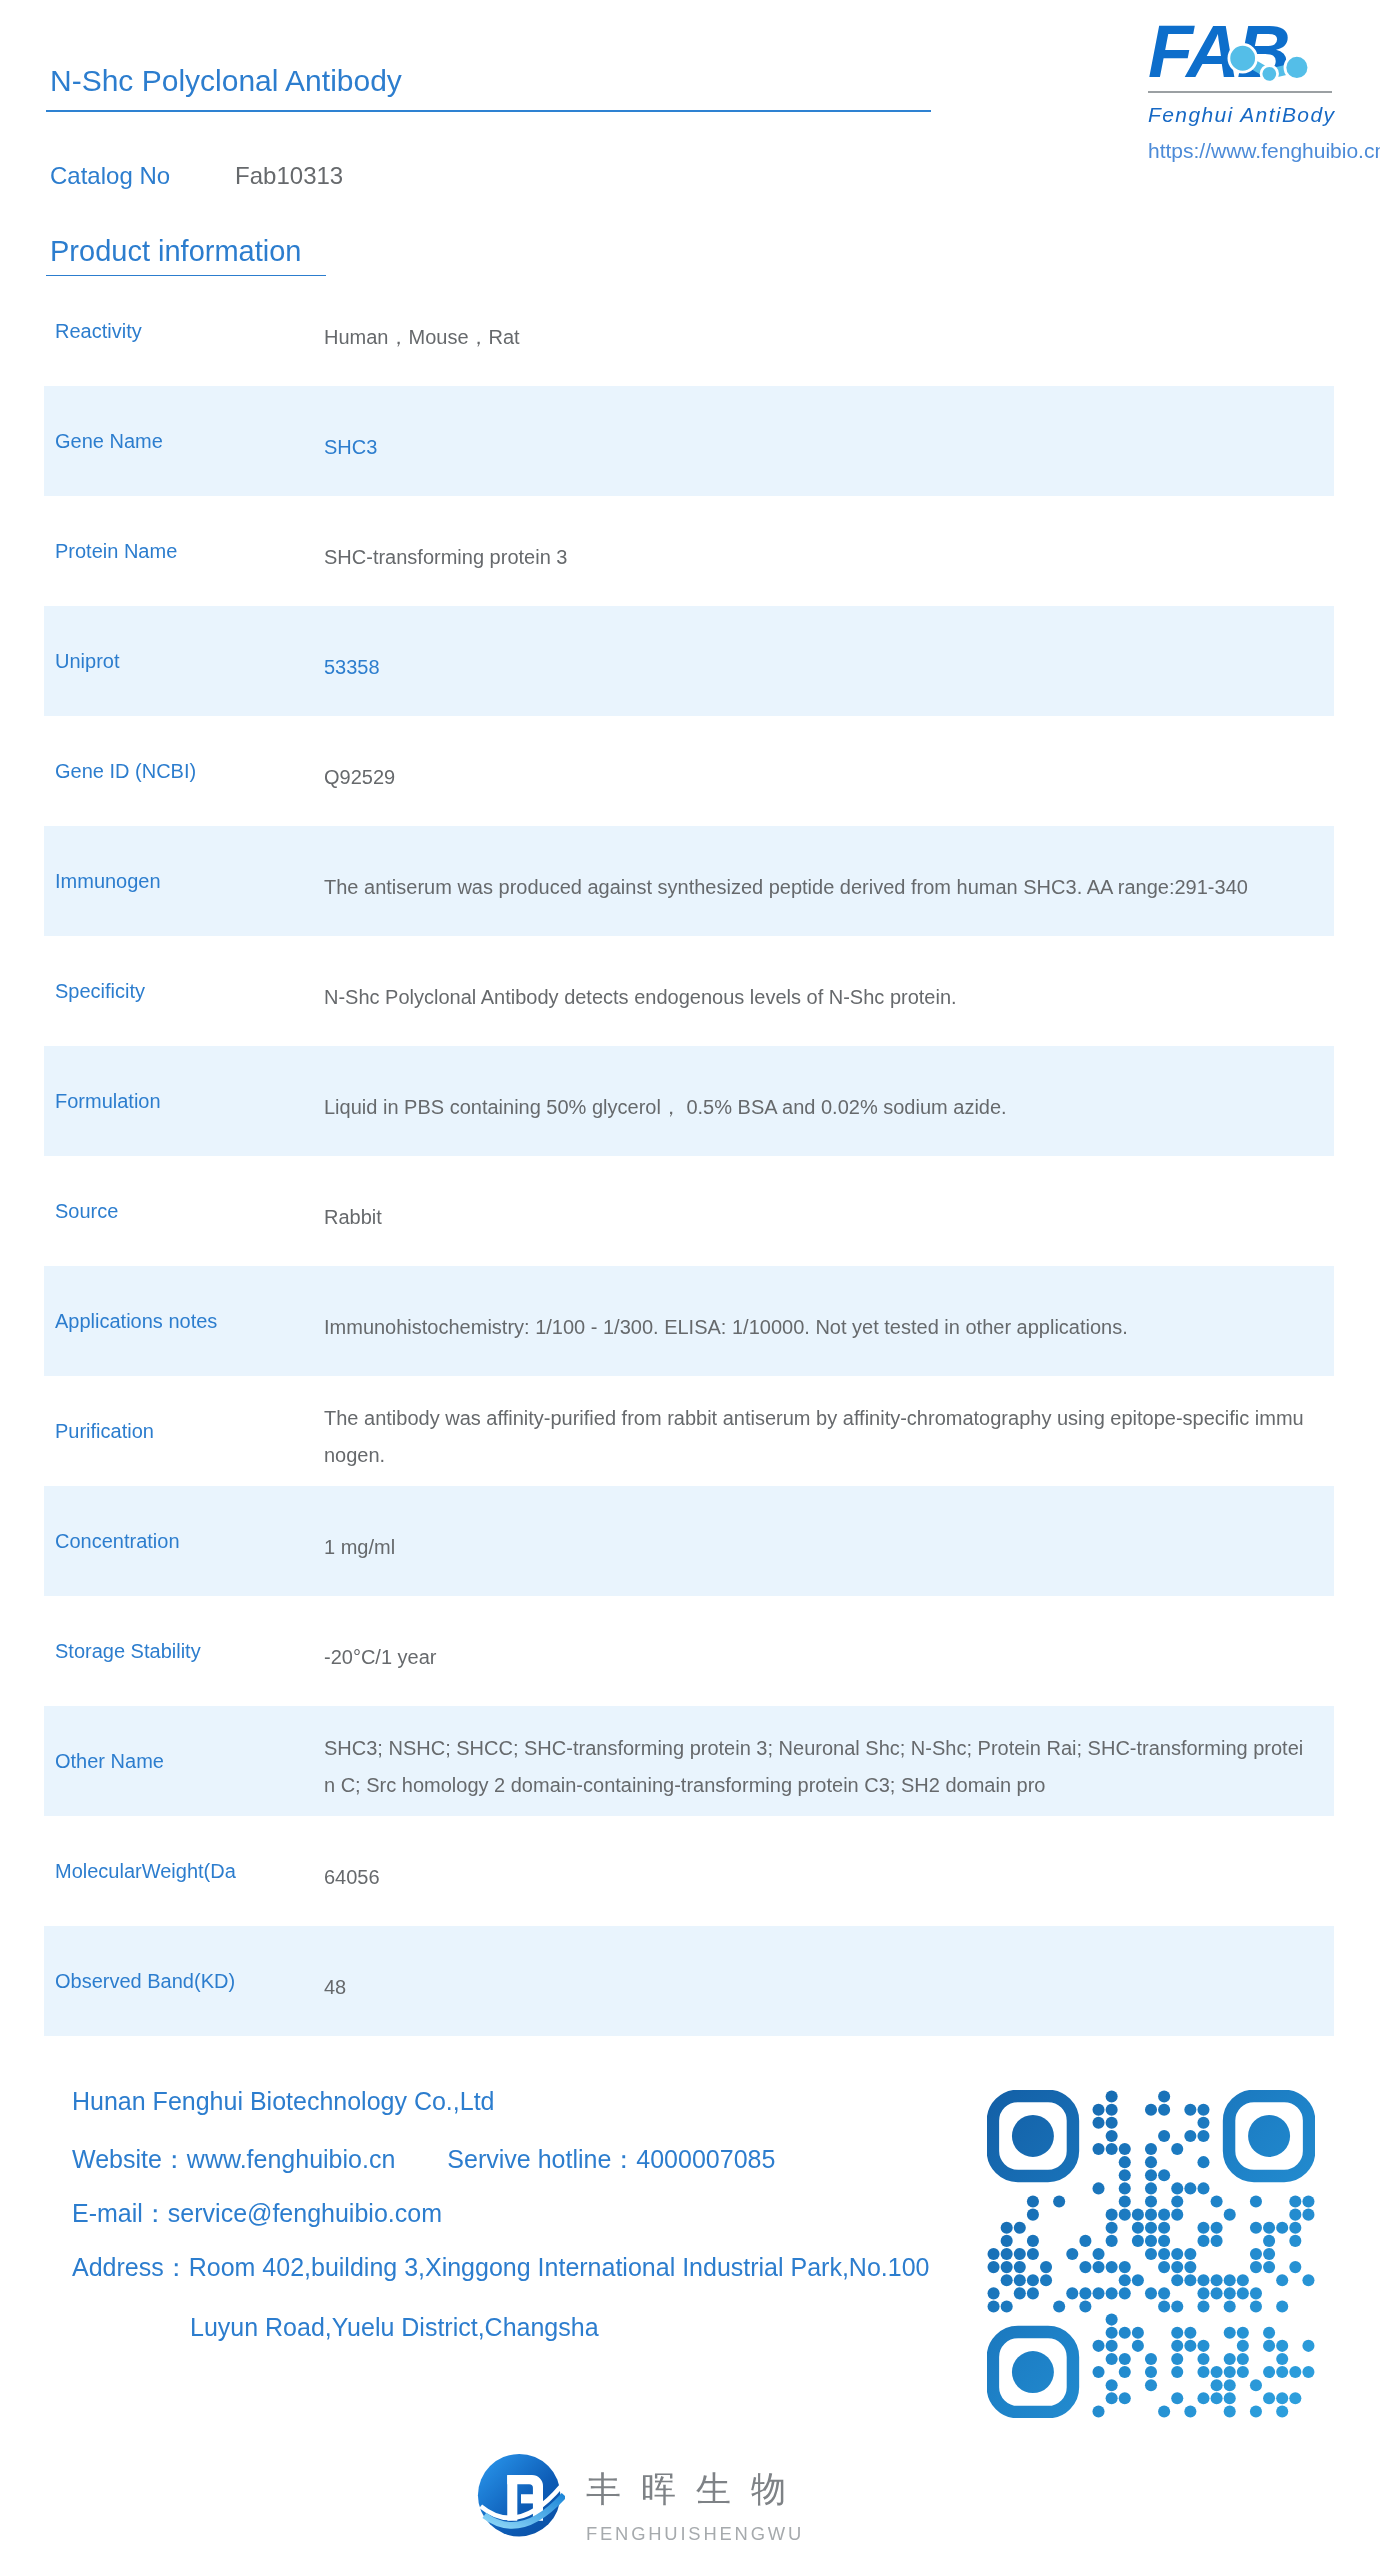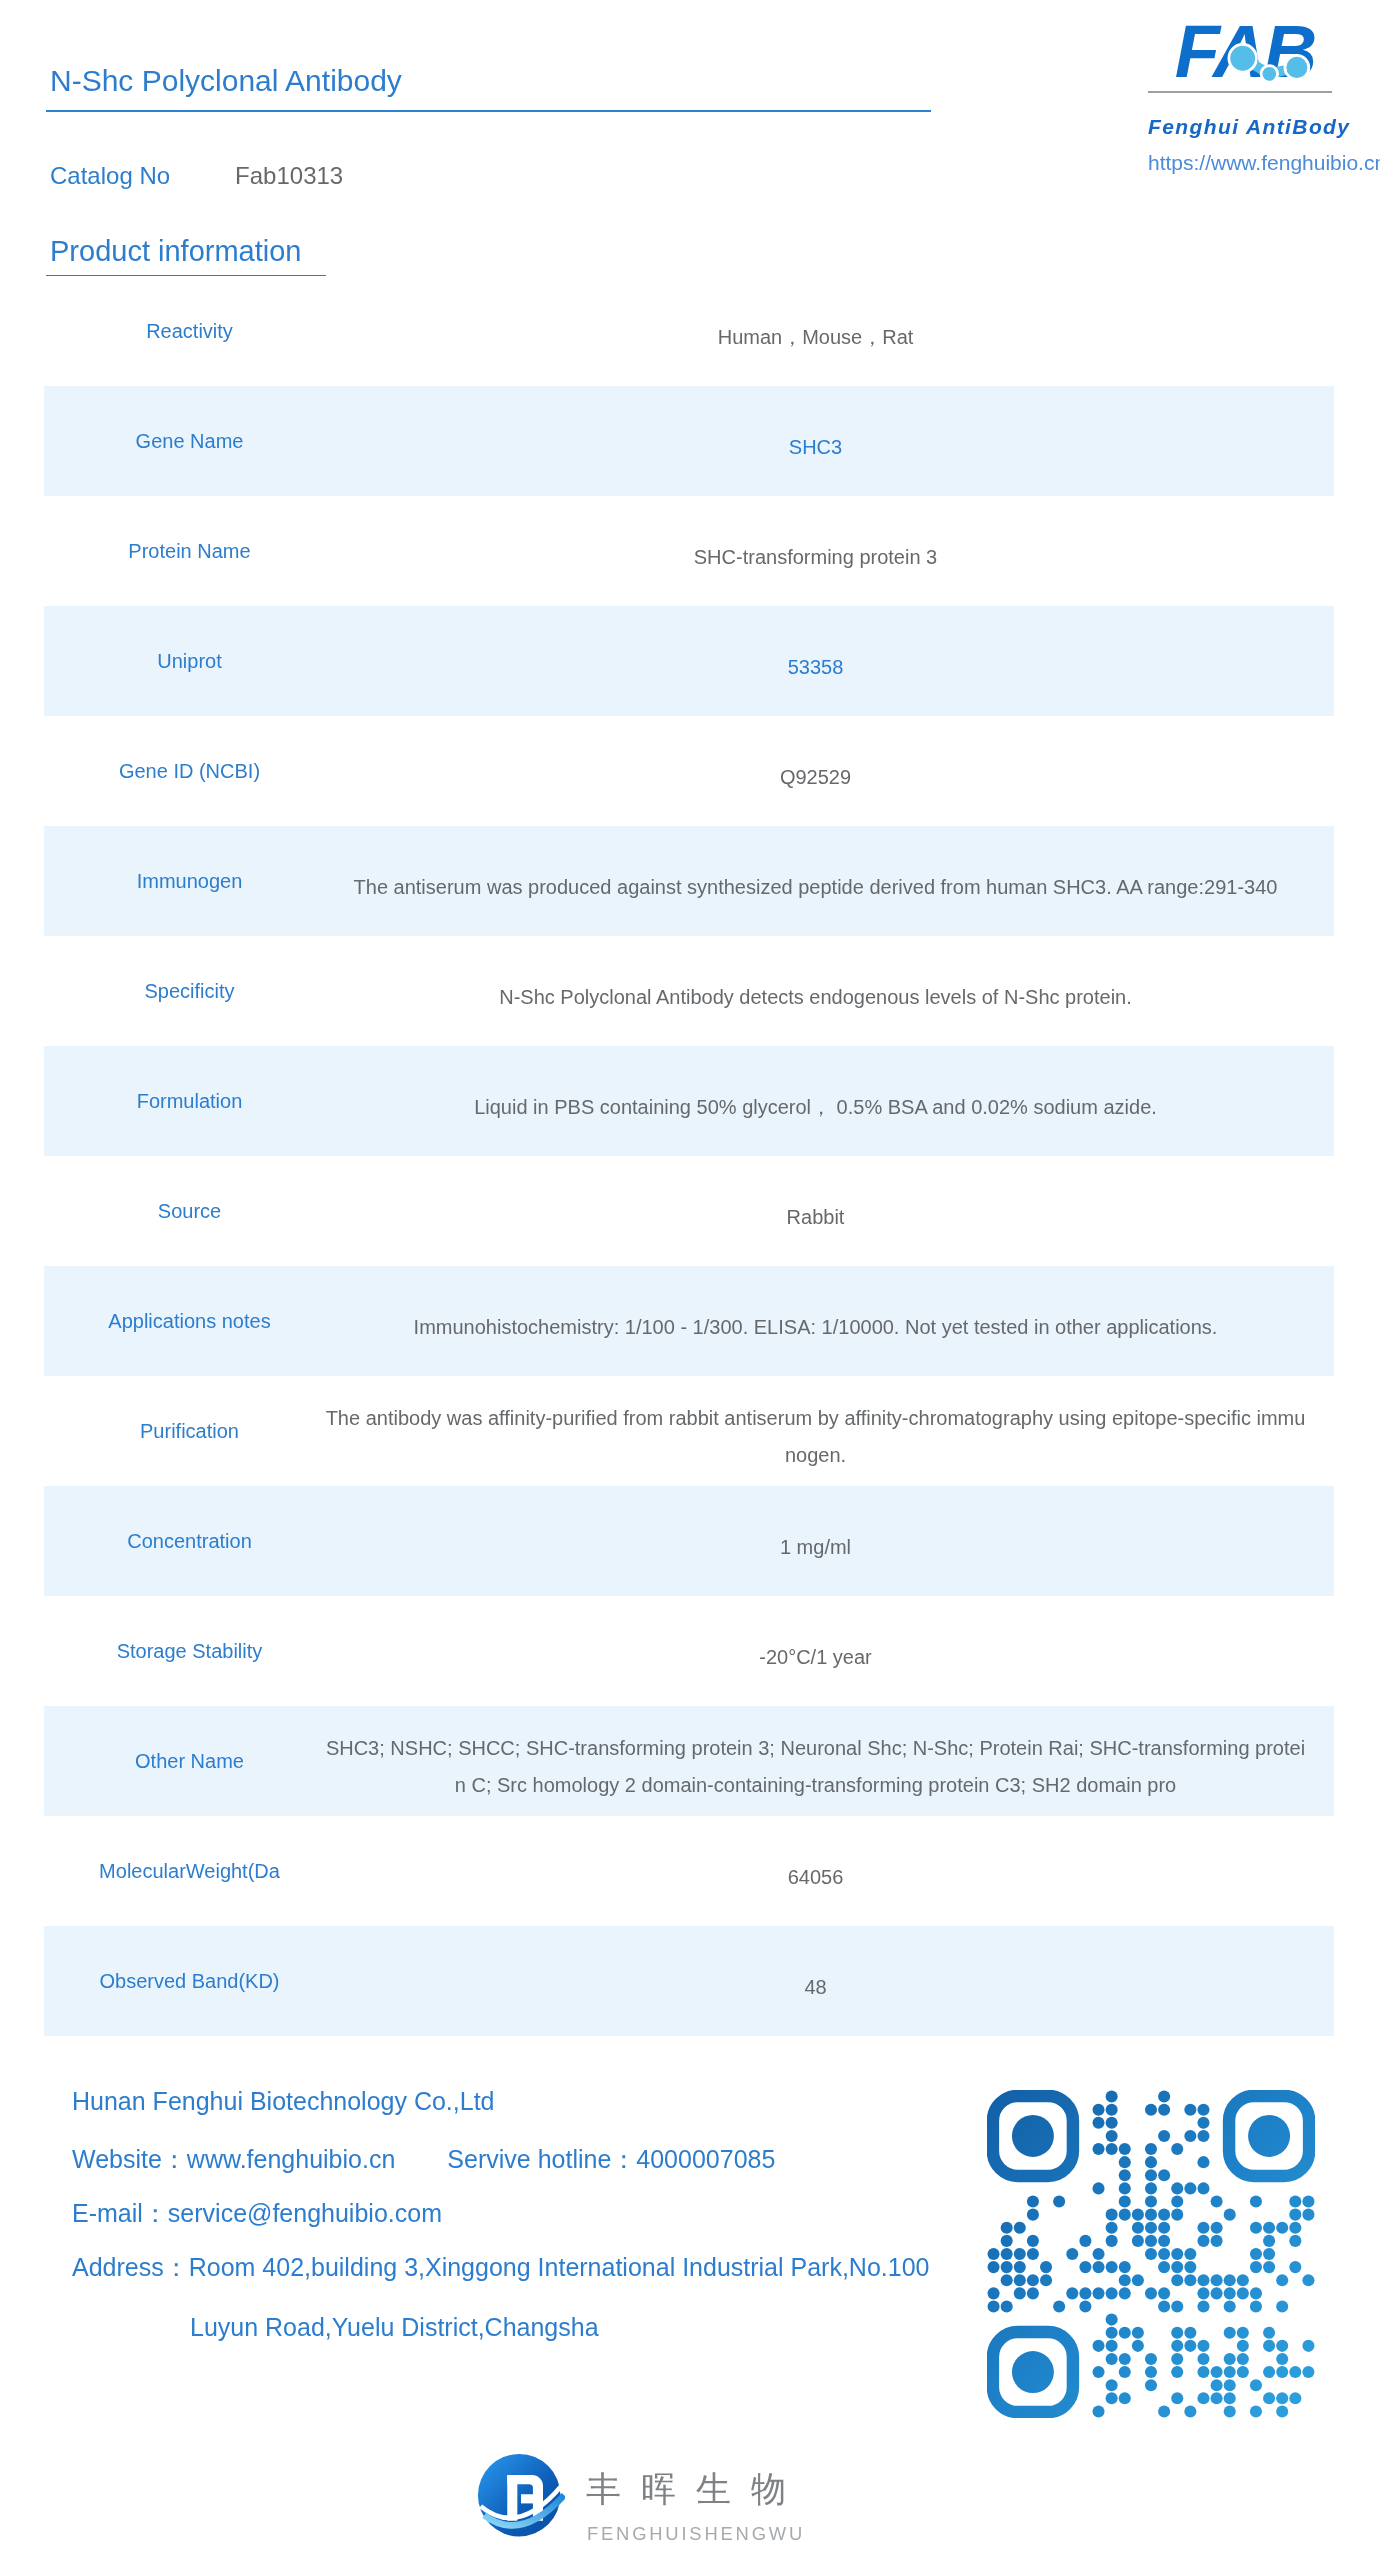--- a/index.html
+++ b/index.html
@@ -2,33 +2,33 @@
 <html style="font-size:14.7px"><head>
 <meta charset="utf-8">
 <style>
   :root{
     --blue:#2C7DCE;
     --gray:#66696C;
     --rowbg:#E9F4FD;
   }
   html,body{margin:0;padding:0;background:#fff;}
   #page{position:relative;width:1380px;height:2544px;background:#fff;overflow:hidden;
-        font-family:"Liberation Sans","DejaVu Sans",sans-serif;text-align:center;}
+        font-family:"Liberation Sans","DejaVu Sans",sans-serif;}
 
   
   .title{position:absolute;left:50px;top:64px;font-size:30px;color:var(--blue);}
   .title-line{position:absolute;left:46px;top:110px;width:885px;height:1.8px;background:#2E82D2;}
 
   .fab{position:absolute;left:1148px;top:14.7px;width:193px;height:156px;}
   .fab-text{font-style:italic;font-weight:700;font-size:74px;line-height:74px;
             color:#0D6ECB;letter-spacing:-2.8px;}
   .fab-mol{position:absolute;left:0;top:0;pointer-events:none;}
   .fab-line{width:184px;height:1.8px;background:#9BA0A3;margin-top:2.8px;}
-  .fab-sub{font-style:italic;font-weight:700;font-size:21px;color:#1668C4;
-           letter-spacing:1.4px;margin-top:22px;white-space:nowrap;}
+  .fab-sub{font-style:italic;font-weight:400;font-size:21px;color:#1668C4;
+           letter-spacing:1.4px;margin-top:10px;white-space:nowrap;}
   .fab-url{font-size:21px;color:#4C8BD8;margin-top:12px;white-space:nowrap;}
 
   .catalog{position:absolute;left:50px;top:162px;font-size:24px;display:flex;gap:22px;}
   .catalog .lbl{color:var(--blue);}
   .catalog .val{color:var(--gray);margin-left:43px;}
 
   .section-title{position:absolute;left:50px;top:235px;font-size:29px;color:var(--blue);}
   .section-line{position:absolute;left:46px;top:275px;width:280px;height:2.8px;background:var(--blue);}
 
   

